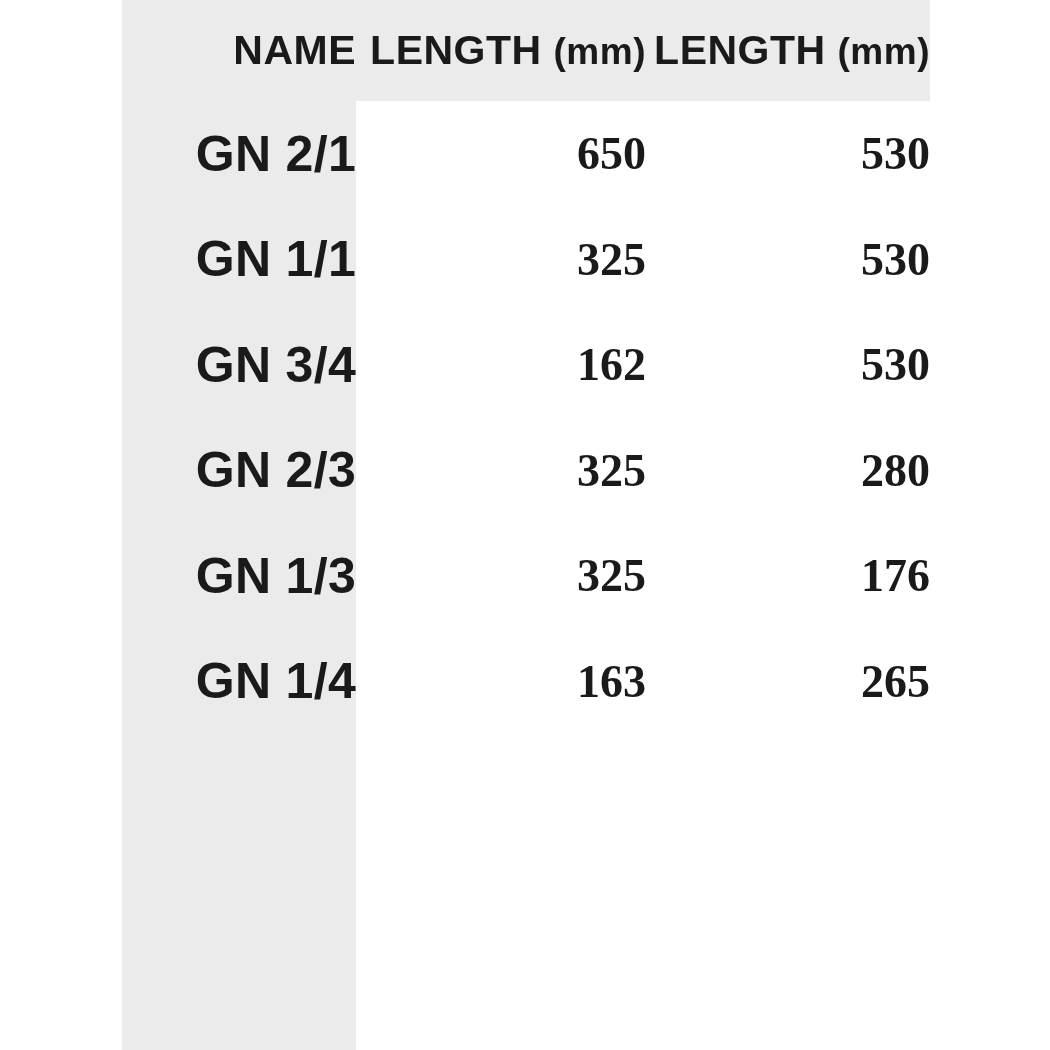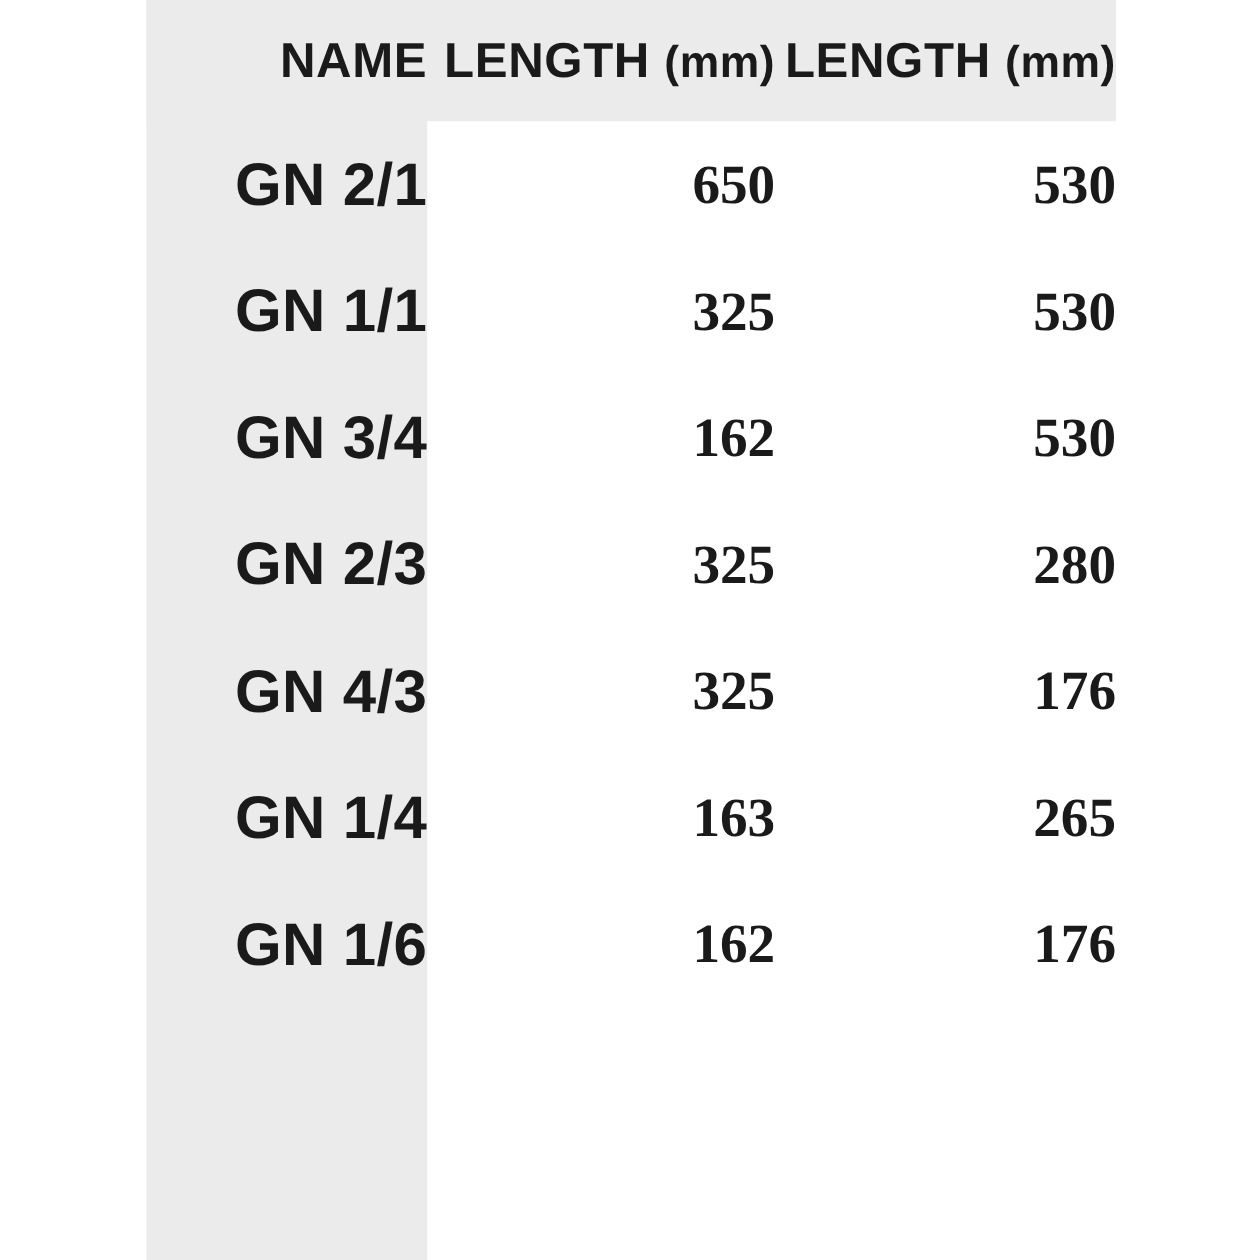--- a/index.html
+++ b/index.html
@@ -133,30 +133,25 @@
         <td class="name-cell">GN 3/4</td>
         <td class="num-cell">162</td>
         <td class="num-cell">530</td>
       </tr>
       <tr>
         <td class="name-cell">GN 2/3</td>
         <td class="num-cell">325</td>
         <td class="num-cell">280</td>
       </tr>
       <tr>
-        <td class="name-cell">GN 4/3</td>
+        <td class="name-cell">GN 1/3</td>
         <td class="num-cell">325</td>
         <td class="num-cell">176</td>
       </tr>
       <tr>
         <td class="name-cell">GN 1/4</td>
         <td class="num-cell">163</td>
         <td class="num-cell">265</td>
       </tr>
-      <tr>
-        <td class="name-cell">GN 1/6</td>
-        <td class="num-cell">162</td>
-        <td class="num-cell">176</td>
-      </tr>
     </tbody>
   </table>
 
 </div>
 
 </body></html>

